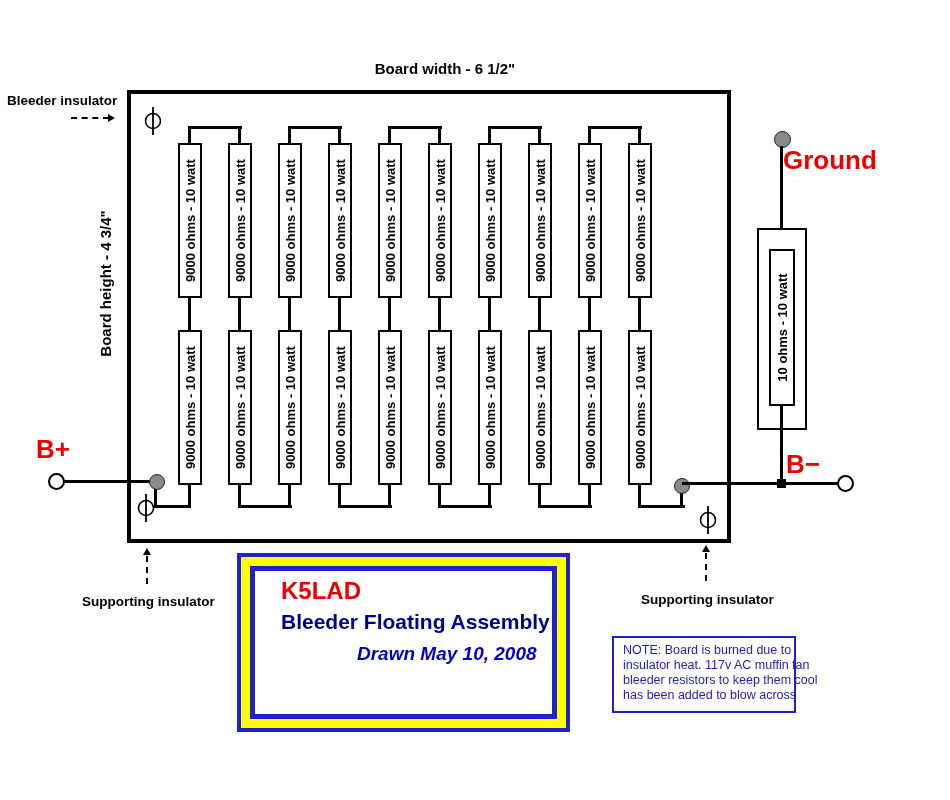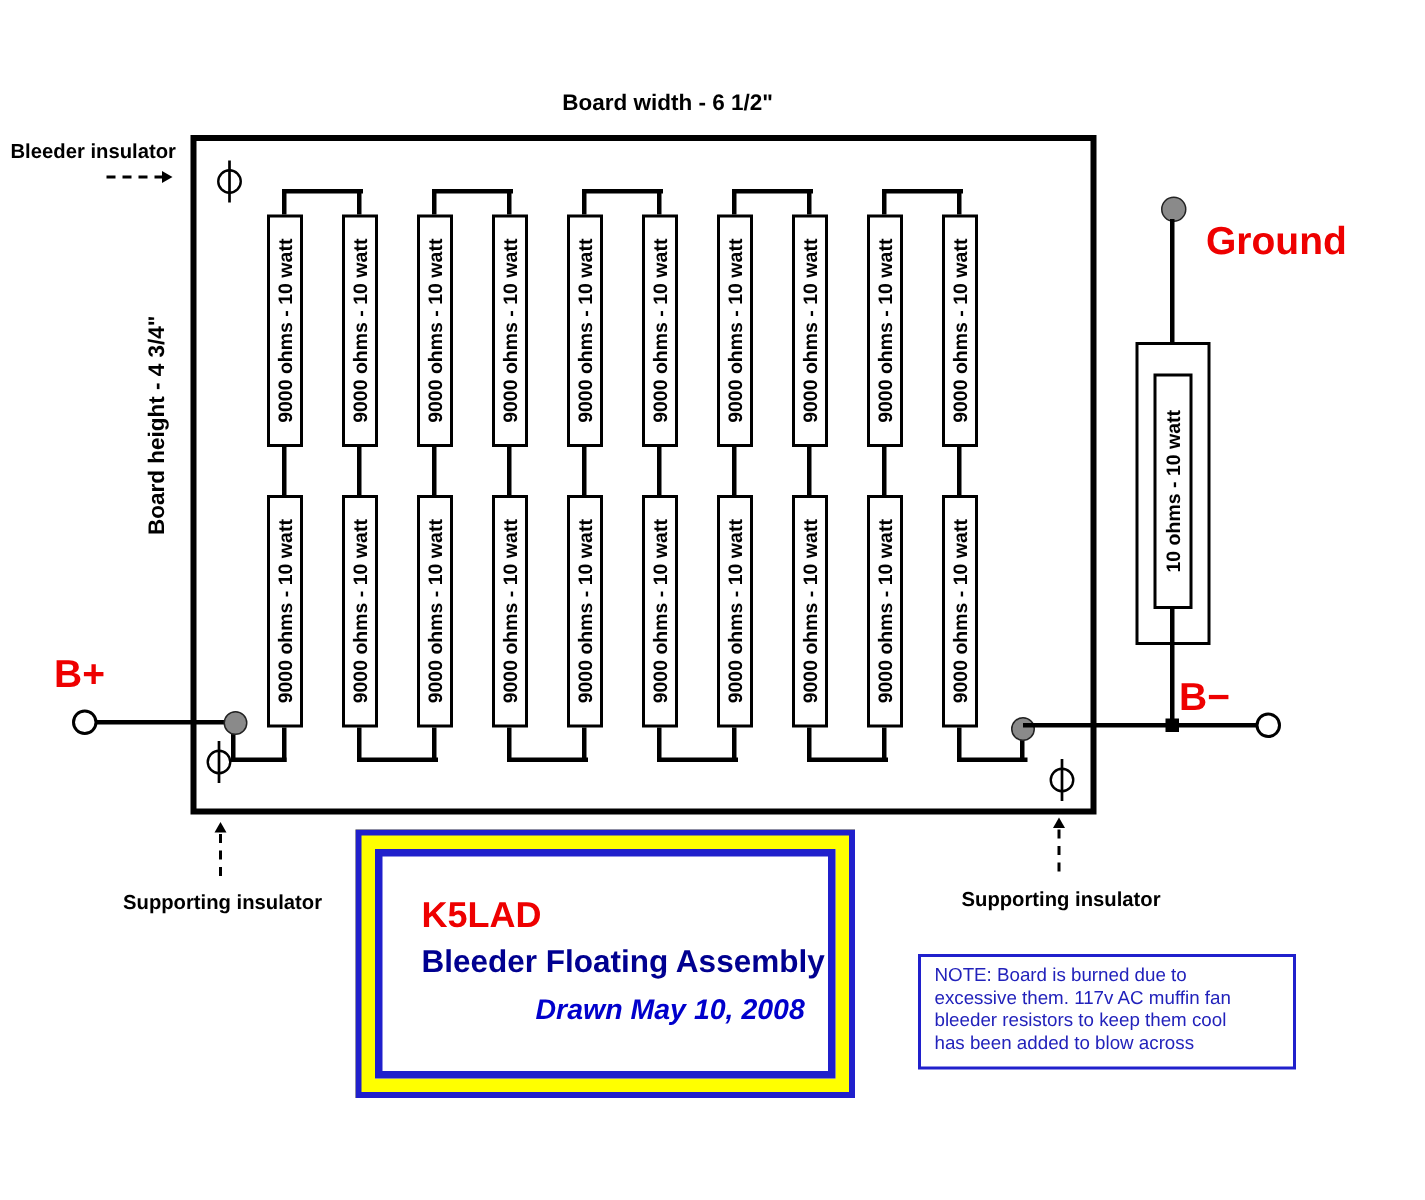--- a/index.html
+++ b/index.html
@@ -31,26 +31,26 @@
         font-weight:bold;font-size:15px;color:#000;white-space:nowrap;}
   
   .dashH{position:absolute;width:38px;height:0;border-top:2px dashed #000;}
   .dashV{position:absolute;width:0;height:28px;border-left:2px dashed #000;}
   .triR{position:absolute;width:0;height:0;border-top:4px solid transparent;border-bottom:4px solid transparent;border-left:7px solid #000;}
   .triU{position:absolute;width:0;height:0;border-left:4px solid transparent;border-right:4px solid transparent;border-bottom:7px solid #000;}
   
   .titleblock{position:absolute;left:237px;top:553px;width:333px;height:179px;border:4px solid #2020cc;
               background:#ffff00;box-sizing:border-box;padding:9px;}
   .titleinner{border:5px solid #2020cc;background:#fff;width:100%;height:100%;box-sizing:border-box;
-              padding:26px 0 0 26px;}
+              padding:6px 0 0 26px;}
   .tb-call{font-size:24px;font-weight:bold;color:#ee0000;}
   .tb-l1,.tb-l2{font-size:21px;font-weight:bold;color:#000090;margin-top:5px;}
   .tb-l3{font-size:19px;font-weight:bold;font-style:italic;color:#0000cc;margin-top:9px;margin-left:76px;}
   
-  .notebox{position:absolute;left:612px;top:636px;width:252px;height:77px;border:2px solid #2020cc;
+  .notebox{position:absolute;left:612px;top:636px;width:184px;height:77px;border:2px solid #2020cc;
            box-sizing:border-box;padding:5px 0 0 9px;}
   .notebox div{font-size:12.5px;line-height:15px;color:#2222bb;white-space:nowrap;}
   .ins{position:absolute;}
 </style>
 </head>
 <body>
 
 <div class="canvas">
 
   <div class="dim" style="left:320px;top:60px;width:250px;text-align:center;">Board width - 6 1/2"</div>
@@ -129,21 +129,21 @@
   <div class="w" style="left:638px;top:483px;width:3px;height:25px;"></div>
   <div class="w" style="left:638px;top:505px;width:47px;height:3px;"></div>
   <div class="w" style="left:680px;top:485px;width:3px;height:23px;"></div>
   <div class="dot" style="left:674px;top:478px;"></div>
   <div class="w" style="left:682px;top:482px;width:157px;height:3px;"></div>
   <div class="junction" style="left:777px;top:479px;"></div>
   <div class="ring" style="left:837px;top:475px;"></div>
   <div class="redlbl" style="left:786px;top:449px;">B−</div>
 
   <div class="dot" style="left:774px;top:131px;width:17px;height:17px;"></div>
-  <div class="redlbl" style="left:804px;top:145px;">Ground</div>
+  <div class="redlbl" style="left:783px;top:145px;">Ground</div>
   <div class="w" style="left:780px;top:146px;width:3px;height:105px;"></div>
   <div class="outerrect"></div>
   <div class="res10">
       <span>10 ohms - 10 watt</span>
     </div>
   <div class="w" style="left:780px;top:404px;width:3px;height:82px;"></div>
 
   <div class="res" style="left:178px;top:143px;">
       <span>9000 ohms - 10 watt</span>
     </div>
@@ -217,18 +217,18 @@
   <div class="titleblock">
     <div class="titleinner">
       <div class="tb-call">K5LAD</div>
       <div class="tb-l2">Bleeder Floating Assembly</div>
       <div class="tb-l3">Drawn May 10, 2008</div>
     </div>
   </div>
 
   <div class="notebox">
     <div>NOTE:  Board is burned due to</div>
-    <div>excessive them.  117v AC muffin fan</div>
+    <div>insulator heat.  117v AC muffin fan</div>
     <div>bleeder resistors to keep them cool</div>
     <div>has been added to blow across</div>
   </div>
 
 </div>
 
 </body></html>

